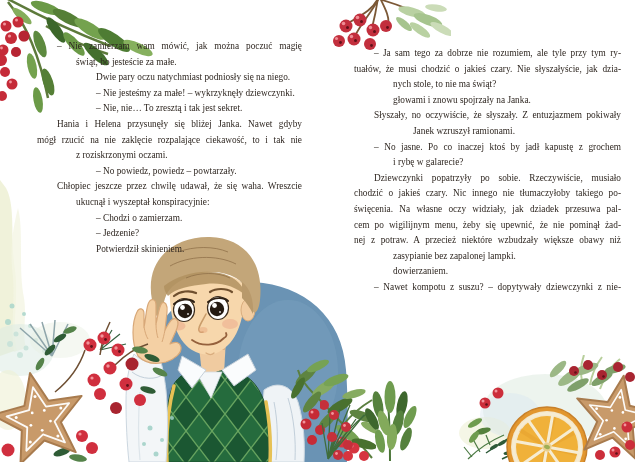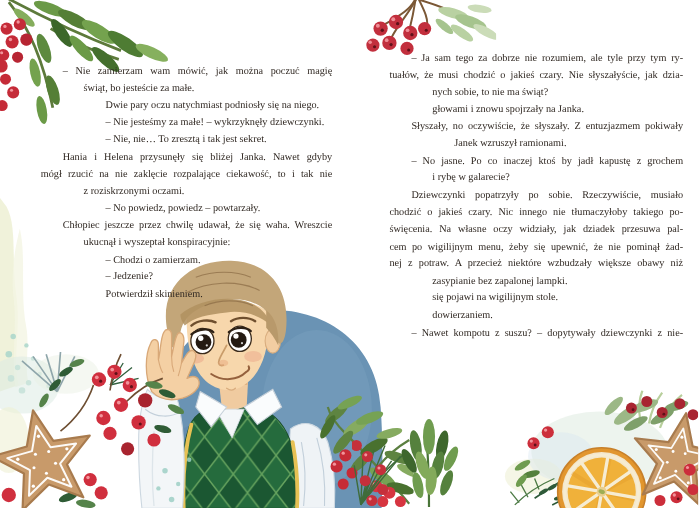--- a/index.html
+++ b/index.html
@@ -1,20 +1,20 @@
 <!DOCTYPE html>
 <html><head>
 <meta charset="utf-8">
 <style>
   html,body{margin:0;padding:0;background:#ffffff;}
   .book{position:relative;width:635px;height:462px;background:#ffffff;overflow:hidden;
         font-family:"Liberation Serif","DejaVu Serif",serif;}
   .deco{position:absolute;pointer-events:none;}
   .text-block{position:absolute;color:#2e2620;font-size:9.3px;line-height:15.6px;}
-  #left-text{left:37px;top:58px;width:265px;}
+  #left-text{left:37px;top:39px;width:265px;}
   #right-text{left:354px;top:46px;width:267px;}
   .para{margin:0;padding:0;}
   .line{display:block;text-align:justify;text-align-last:justify;white-space:normal;}
   .line.para-start{text-indent:20px;}
   .line.para-end{text-align-last:left;margin-left:39px;}
 </style>
 </head>
 <body>
 
 <div class="book">
@@ -479,21 +479,21 @@
         <p class="para">
           <span class="line para-start para-end">Potwierdził skinieniem.</span>
         </p>
       </div>
   </div>
   <div class="page">
     <div id="right-text" class="text-block">
         <p class="para">
           <span class="line para-start">– Ja sam tego za dobrze nie rozumiem, ale tyle przy tym ry-</span>
           <span class="line">tuałów, że musi chodzić o jakieś czary. Nie słyszałyście, jak dzia-</span>
-          <span class="line para-end">nych sobie, to nie ma świąt?</span>
+          <span class="line para-end">nych stole, to nie ma świąt?</span>
         </p>
         <p class="para">
           <span class="line para-end">głowami i znowu spojrzały na Janka.</span>
           <span class="line para-start">Słyszały, no oczywiście, że słyszały. Z entuzjazmem pokiwały</span>
         </p>
         <p class="para">
           <span class="line para-start para-end">Janek wzruszył ramionami.</span>
         </p>
         <p class="para">
           <span class="line para-start">– No jasne. Po co inaczej ktoś by jadł kapustę z grochem</span>
@@ -501,21 +501,20 @@
         </p>
         <p class="para">
           <span class="line para-start">Dziewczynki popatrzyły po sobie. Rzeczywiście, musiało</span>
           <span class="line">chodzić o jakieś czary. Nic innego nie tłumaczyłoby takiego po-</span>
           <span class="line">święcenia. Na własne oczy widziały, jak dziadek przesuwa pal-</span>
           <span class="line">cem po wigilijnym menu, żeby się upewnić, że nie pominął żad-</span>
           <span class="line">nej z potraw. A przecież niektóre wzbudzały większe obawy niż</span>
           <span class="line para-end">zasypianie bez zapalonej lampki.</span>
         </p>
         <p class="para">
-          <span class="line para-end">się pojawi na wigilijnym stole.</span>
         </p>
         <p class="para">
           <span class="line para-end">dowierzaniem.</span>
           <span class="line para-start">– Nawet kompotu z suszu? – dopytywały dziewczynki z nie-</span>
         </p>
       </div>
   </div>
 
 </div>
 

